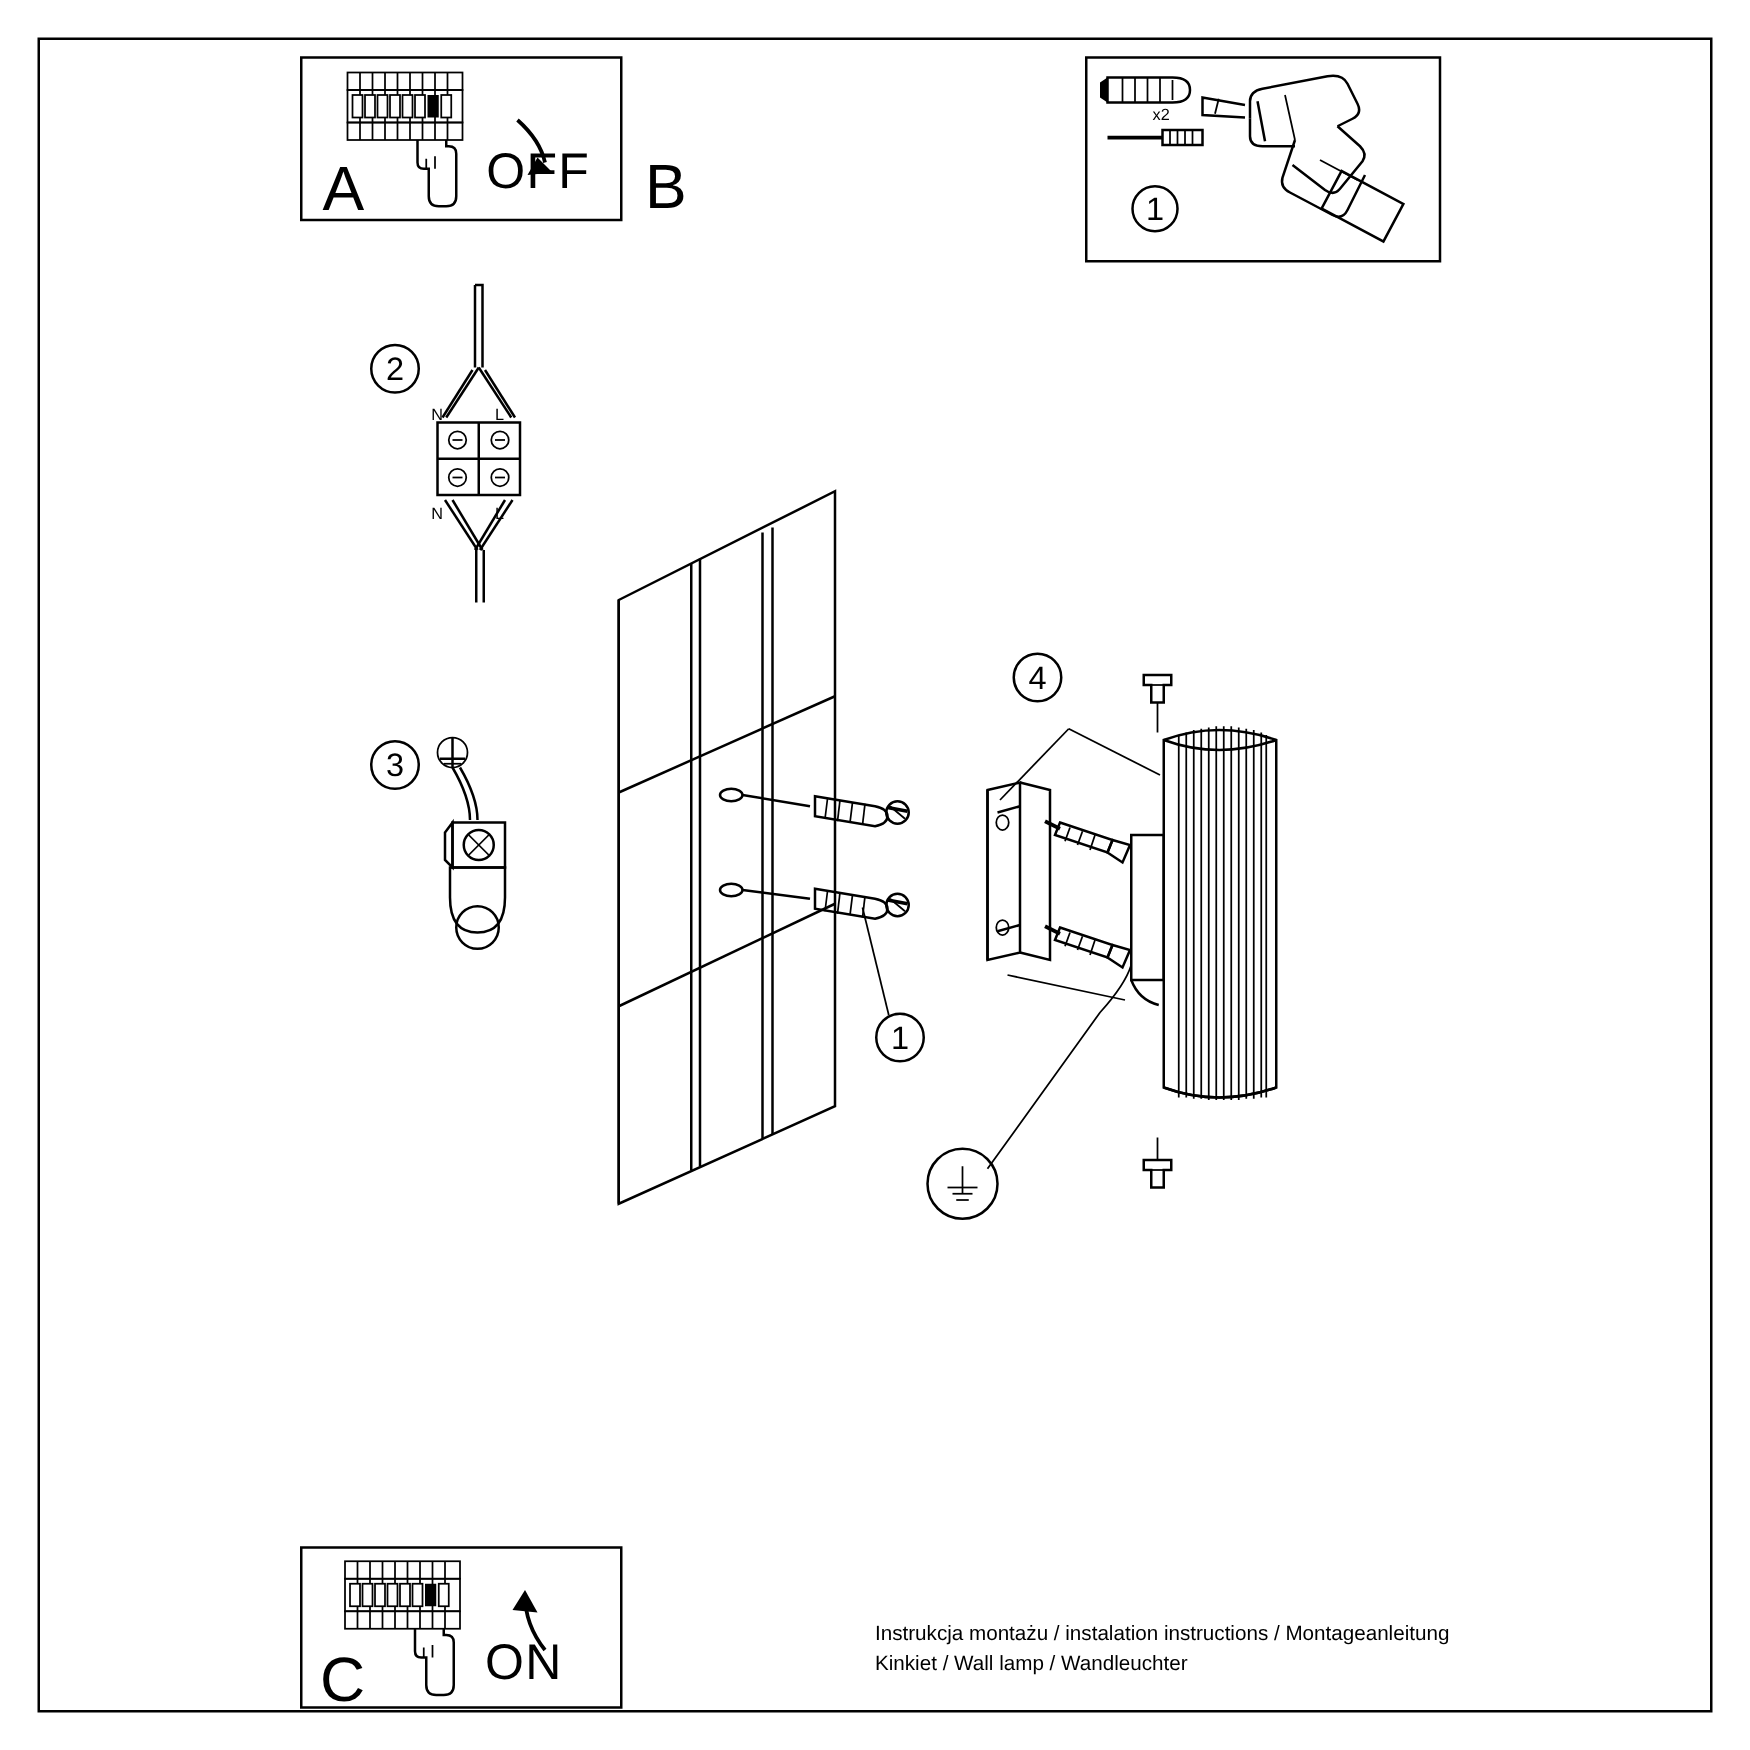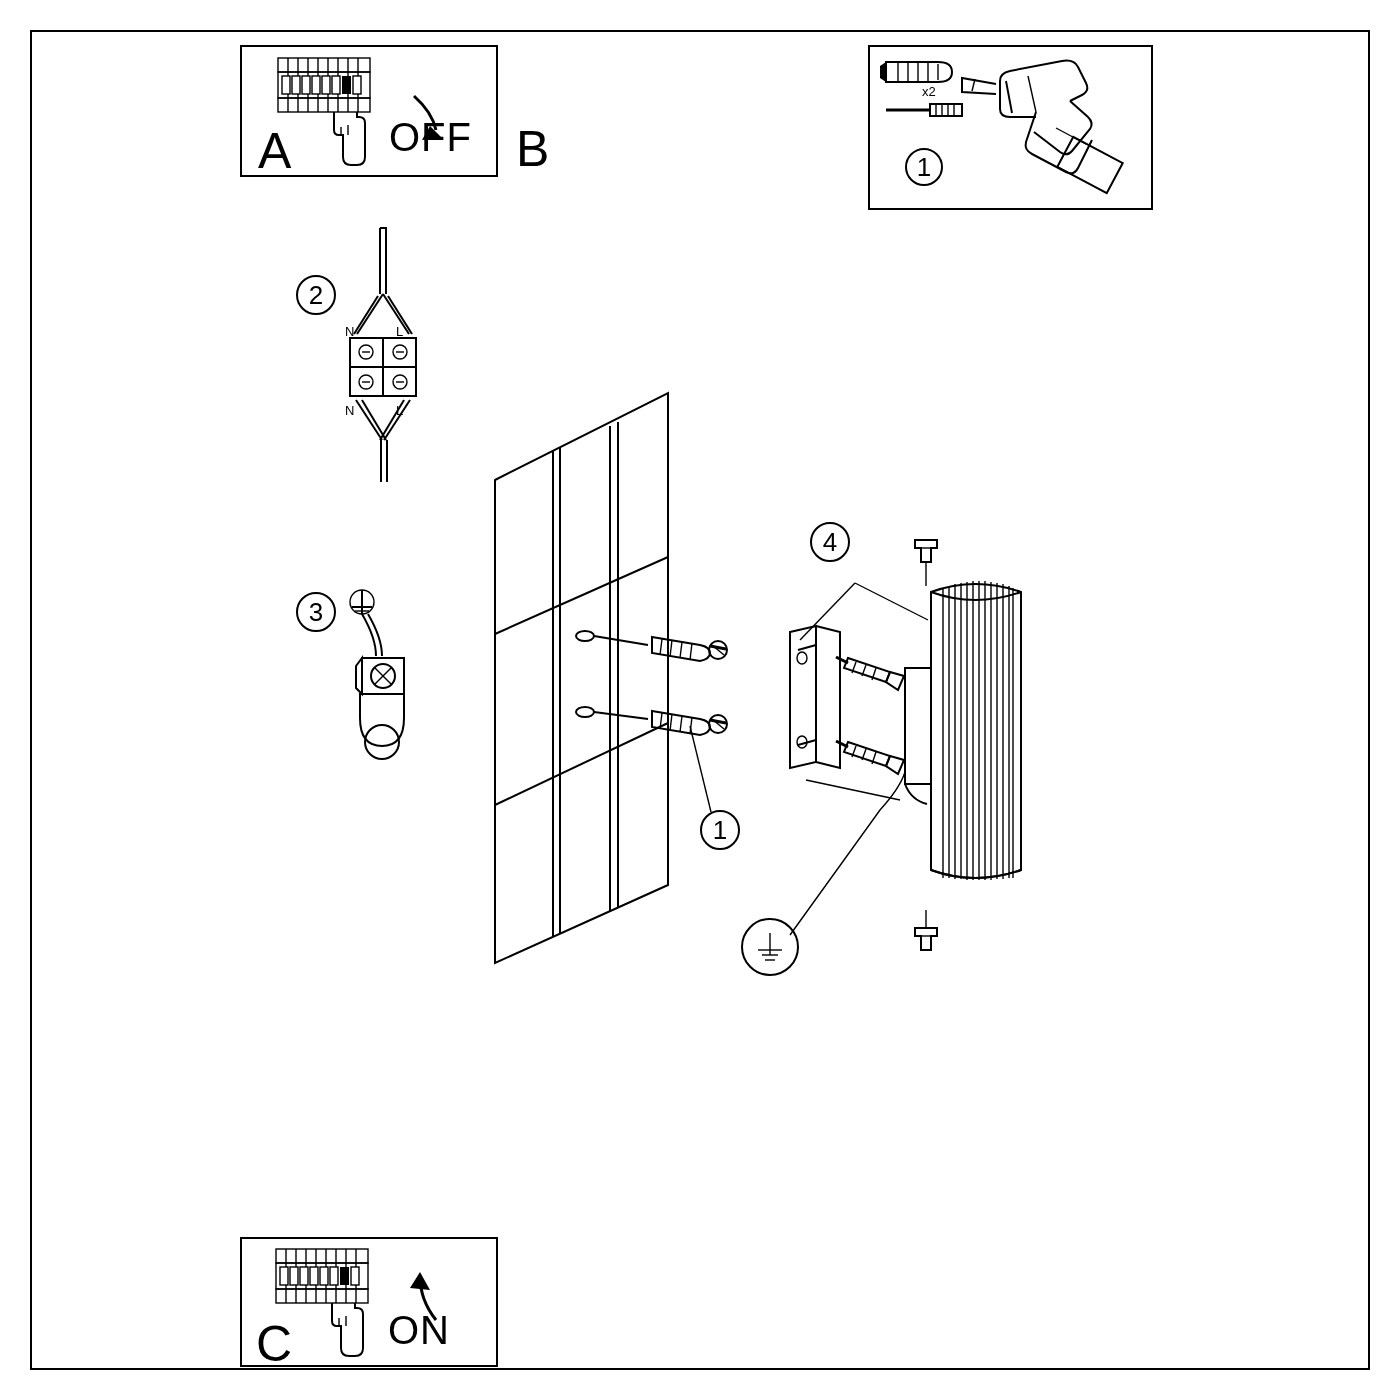--- a/index.html
+++ b/index.html
@@ -298,14 +298,18 @@
       <rect class="f" x="340" y="1267" width="9" height="18"></rect>
       <rect class="w1" x="351" y="1267" width="8" height="18"></rect>
       <path class="s" d="M332 1303 l0 18 q0 5 5 5 l4 0 0 22 q0 8 8 8 l6 0 q8 0 8 -8 l0 -34 q0 -6 -6 -6 l-2 0 0 -5"></path>
       <path class="s1" d="M339 1326 l0 -8"></path>
       <path class="s1" d="M346 1326 l0 -10"></path>
       <path class="s3" d="M436 1320 q-16 -20 -16 -44"></path>
       <path class="f" d="M420 1272 l-10 16 20 2 z"></path>
     </g>
   </svg>
 
+  <div class="footer" style="left:700px;top:1295px;width:620px;">
+    <div>Instrukcja montażu / instalation instructions / Montageanleitung</div>
+    <div>Kinkiet / Wall lamp / Wandleuchter</div>
+  </div>
 
 </div>
 
 </body></html>

